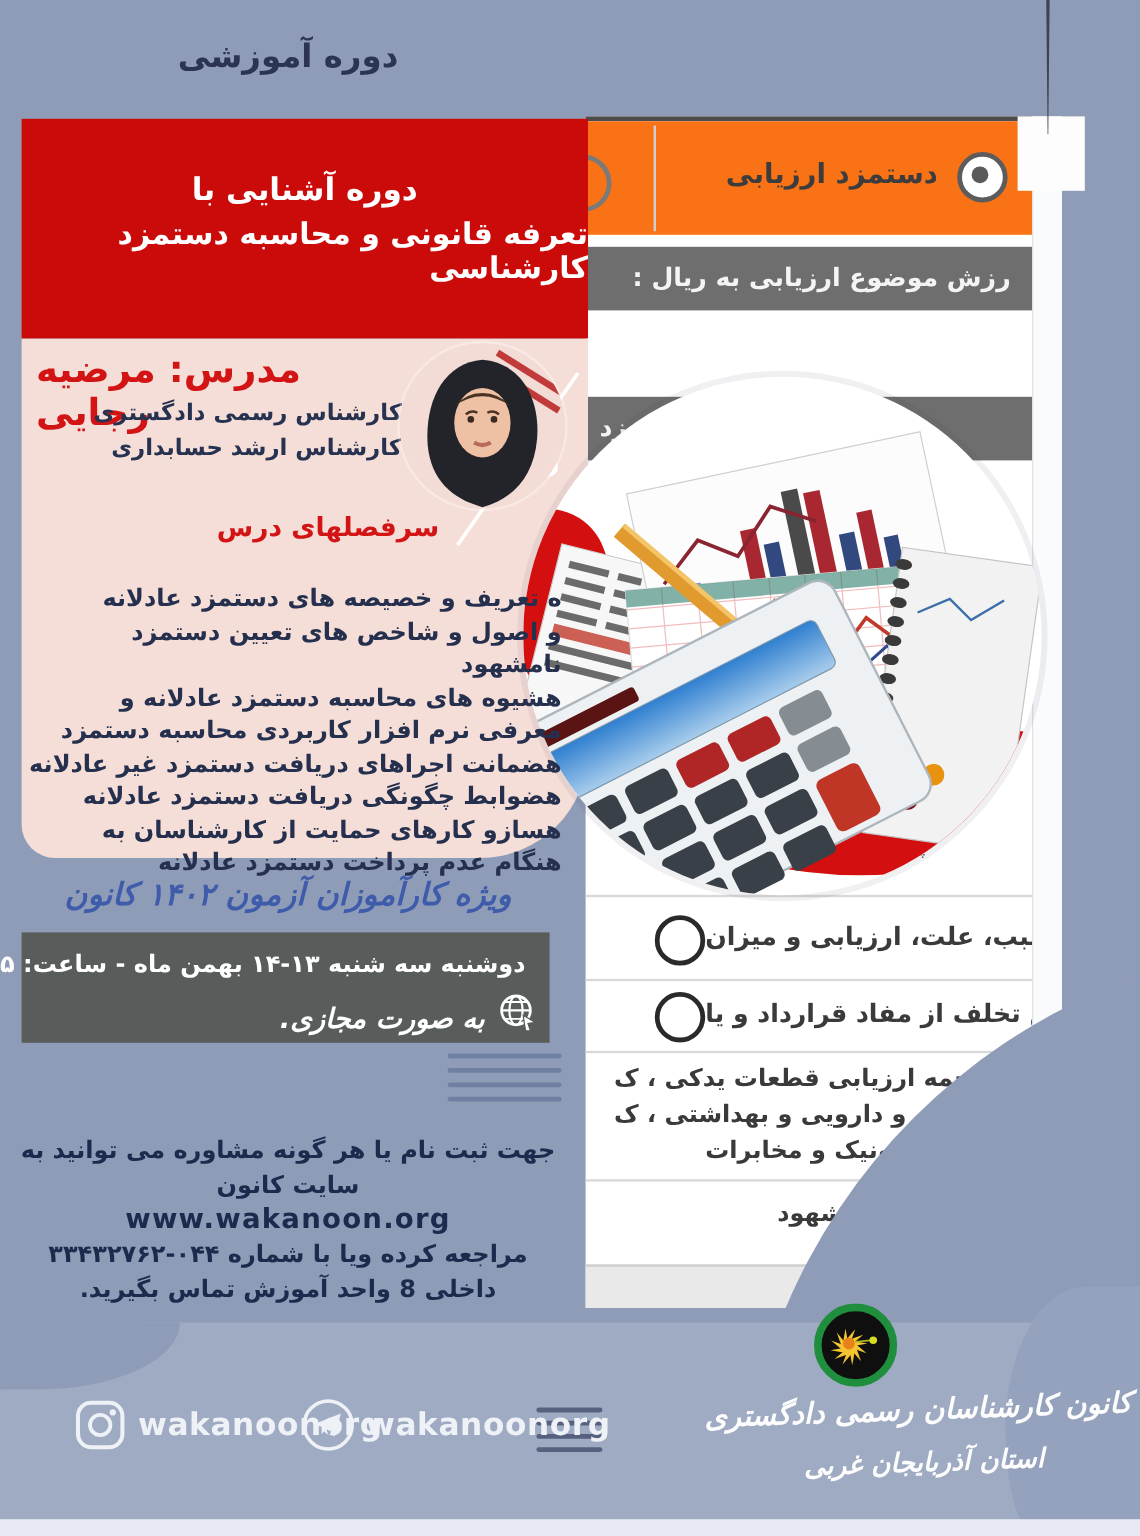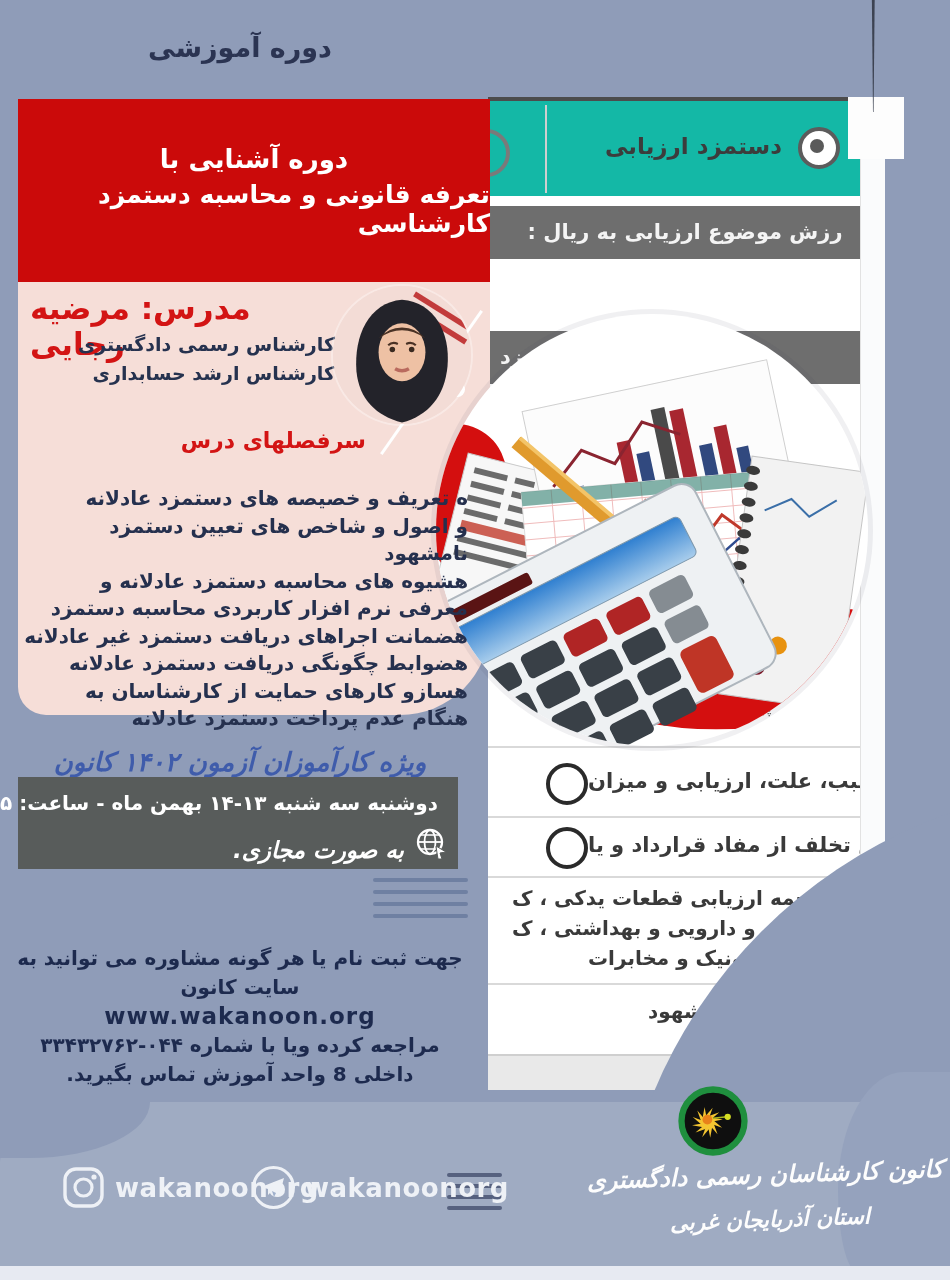--- a/index.html
+++ b/index.html
@@ -5,21 +5,21 @@
   html,body{margin:0;padding:0;background:#666;}
   #canvas{position:relative;width:950px;height:1280px;overflow:hidden;
           background:#8f9cb8;font-family:"DejaVu Sans","Liberation Sans",sans-serif;}
   .abs{position:absolute;}
   .rtl{direction:rtl;}
   .ltr{direction:ltr;}
 
   
   .form-panel{left:488px;top:97px;width:374px;height:993px;background:#fff;z-index:1;
               border-top:4px solid #4c4c4c;box-sizing:border-box;overflow:hidden;}
-  .form-header{position:absolute;left:0;top:0;width:100%;height:95px;background:#14b8a6;
+  .form-header{position:absolute;left:0;top:0;width:100%;height:95px;background:#f97316;
                border-bottom:6px solid #fff;}
   .form-vdiv{position:absolute;left:57px;top:4px;width:2px;height:88px;background:#cfcfcf;}
   .form-header-label{position:absolute;right:80px;top:32px;font-size:23px;font-weight:bold;color:#3c3c3c;}
   .radio-ring{position:absolute;border-radius:50%;border:4px solid #5c5c5c;background:#fff;}
   .radio-dot{position:absolute;border-radius:50%;background:#5a5a5a;}
   .half-ring{position:absolute;border-radius:50%;border:4px solid #7a7a7a;background:transparent;}
   .form-bar{position:absolute;left:0;width:100%;height:53px;background:#6e6e6e;color:#f4f4f4;
             font-size:21px;font-weight:bold;line-height:53px;white-space:nowrap;overflow:hidden;}
   .form-row-divider{position:absolute;left:0;width:100%;height:2px;background:#d9d9d9;}
   .form-row-text{position:absolute;white-space:nowrap;font-weight:bold;color:#3a3a3a;font-size:20px;}
@@ -44,21 +44,21 @@
                    color:#d31414;z-index:6;}
   .instructor-cred{left:30px;top:330px;width:305px;text-align:right;font-size:19px;font-weight:bold;
                    color:#26324f;z-index:6;line-height:29px;}
   .avatar{left:333px;top:286px;width:138px;height:138px;border-radius:50%;overflow:hidden;z-index:6;
           box-shadow:0 0 0 2px rgba(255,255,255,.35);}
   .topics-heading{left:20px;top:428px;width:346px;text-align:right;font-size:22px;font-weight:bold;
                   color:#d31414;z-index:6;}
   .topics-list{left:20px;top:456px;width:448px;text-align:right;font-size:20px;font-weight:bold;
                color:#25304e;line-height:27.5px;z-index:6;margin-top:29px;}
   .audience{left:40px;top:731px;width:400px;text-align:center;font-size:26px;font-weight:bold;
-            font-style:italic;color:#3f5cab;z-index:6;margin-top:16px;}
+            font-style:italic;color:#3f5cab;z-index:6;}
   .schedule-box{left:18px;top:777px;width:440px;height:92px;background:#585c5b;z-index:6;
                 color:#fff;padding:6px 10px;box-sizing:border-box;}
   .sched-row{display:flex;align-items:center;gap:10px;height:40px;direction:rtl;}
   .sched-row .txt{font-size:20px;font-weight:bold;white-space:nowrap;}
   .sched-row .mode{font-size:23px;font-weight:bold;font-style:italic;margin-top:14px;}
   .contact{left:15px;top:944px;width:450px;text-align:center;font-size:20px;font-weight:bold;
            color:#1d2a4e;line-height:29px;z-index:6;}
   .contact .web{font-size:23px;letter-spacing:1px;}
 
   

